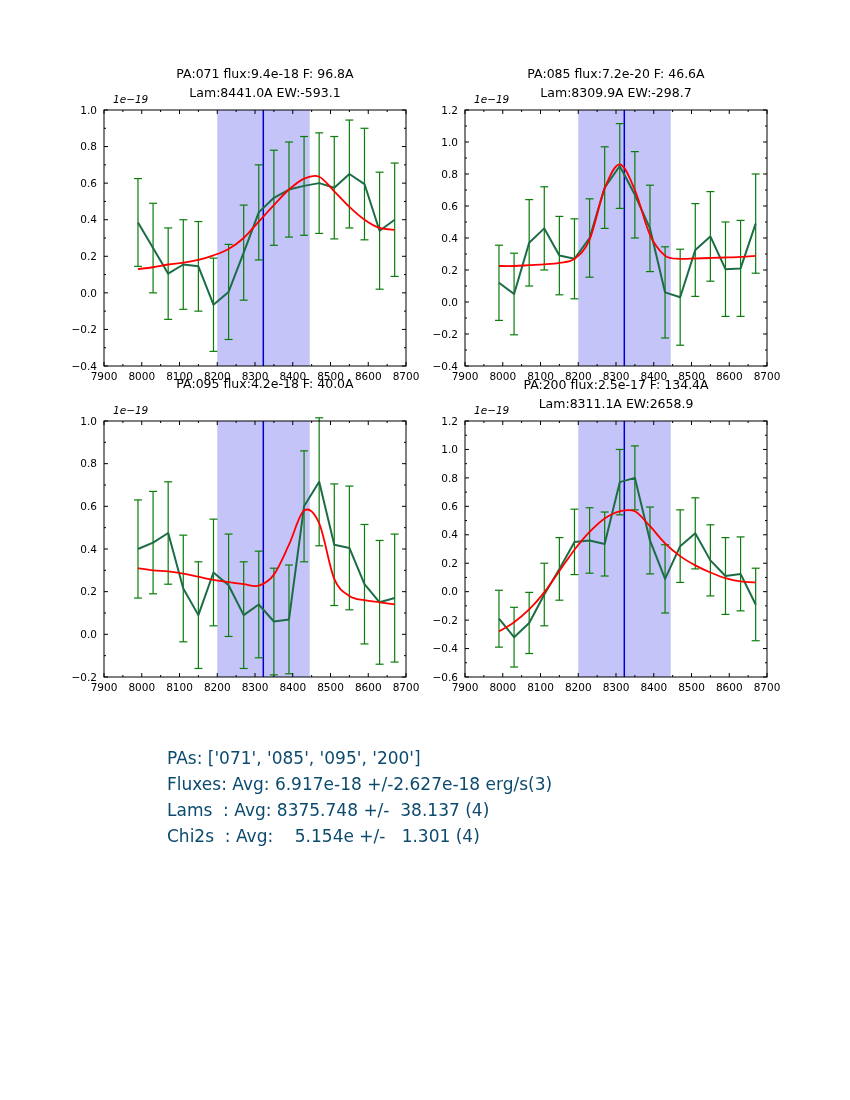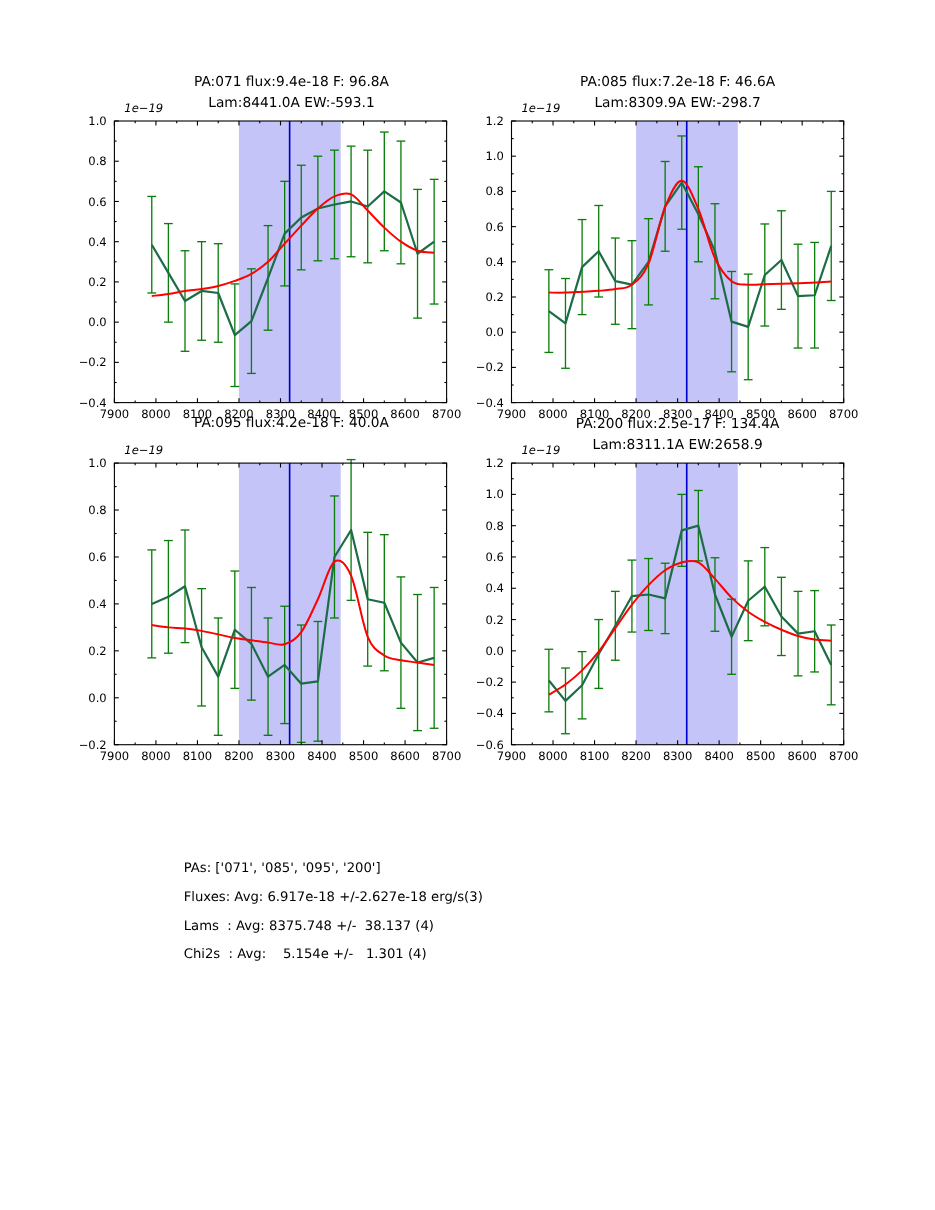--- a/index.html
+++ b/index.html
@@ -22,23 +22,23 @@
   }
   .sub-title span { display: block; }
   .offset-label {
     position: absolute;
     font-size: 10.5px;
     color: #000;
     font-style: italic;
   }
   .summary {
     position: absolute;
-    left: 167px; top: 776px;
-    font-size: 12px;
-    color: #000000;
+    left: 167px; top: 745px;
+    font-size: 17px;
+    color: #0c4a6e;
   }
   .summary div {
     white-space: pre;
     line-height: 26px;
     height: 26px;
   }
 </style>
 </head>
 <body>
 
@@ -647,21 +647,21 @@
           <text x="458" y="424.7" text-anchor="end">1.2</text>
         </g>
       </g>
     </svg>
 
   <div class="sub-title" style="left:75px; top:64px;">
     <span>PA:071 flux:9.4e-18 F: 96.8A</span>
     <span>Lam:8441.0A EW:-593.1</span>
   </div>
   <div class="sub-title" style="left:426px; top:64px;">
-    <span>PA:085 flux:7.2e-18 F: 46.6A</span>
+    <span>PA:085 flux:7.2e-20 F: 46.6A</span>
     <span>Lam:8309.9A EW:-298.7</span>
   </div>
   <div class="sub-title" style="left:75px; top:374px;">
     <span>PA:095 flux:4.2e-18 F: 40.0A</span>
   </div>
   <div class="sub-title" style="left:426px; top:375px;">
     <span>PA:200 flux:2.5e-17 F: 134.4A</span>
     <span>Lam:8311.1A EW:2658.9</span>
   </div>
 

